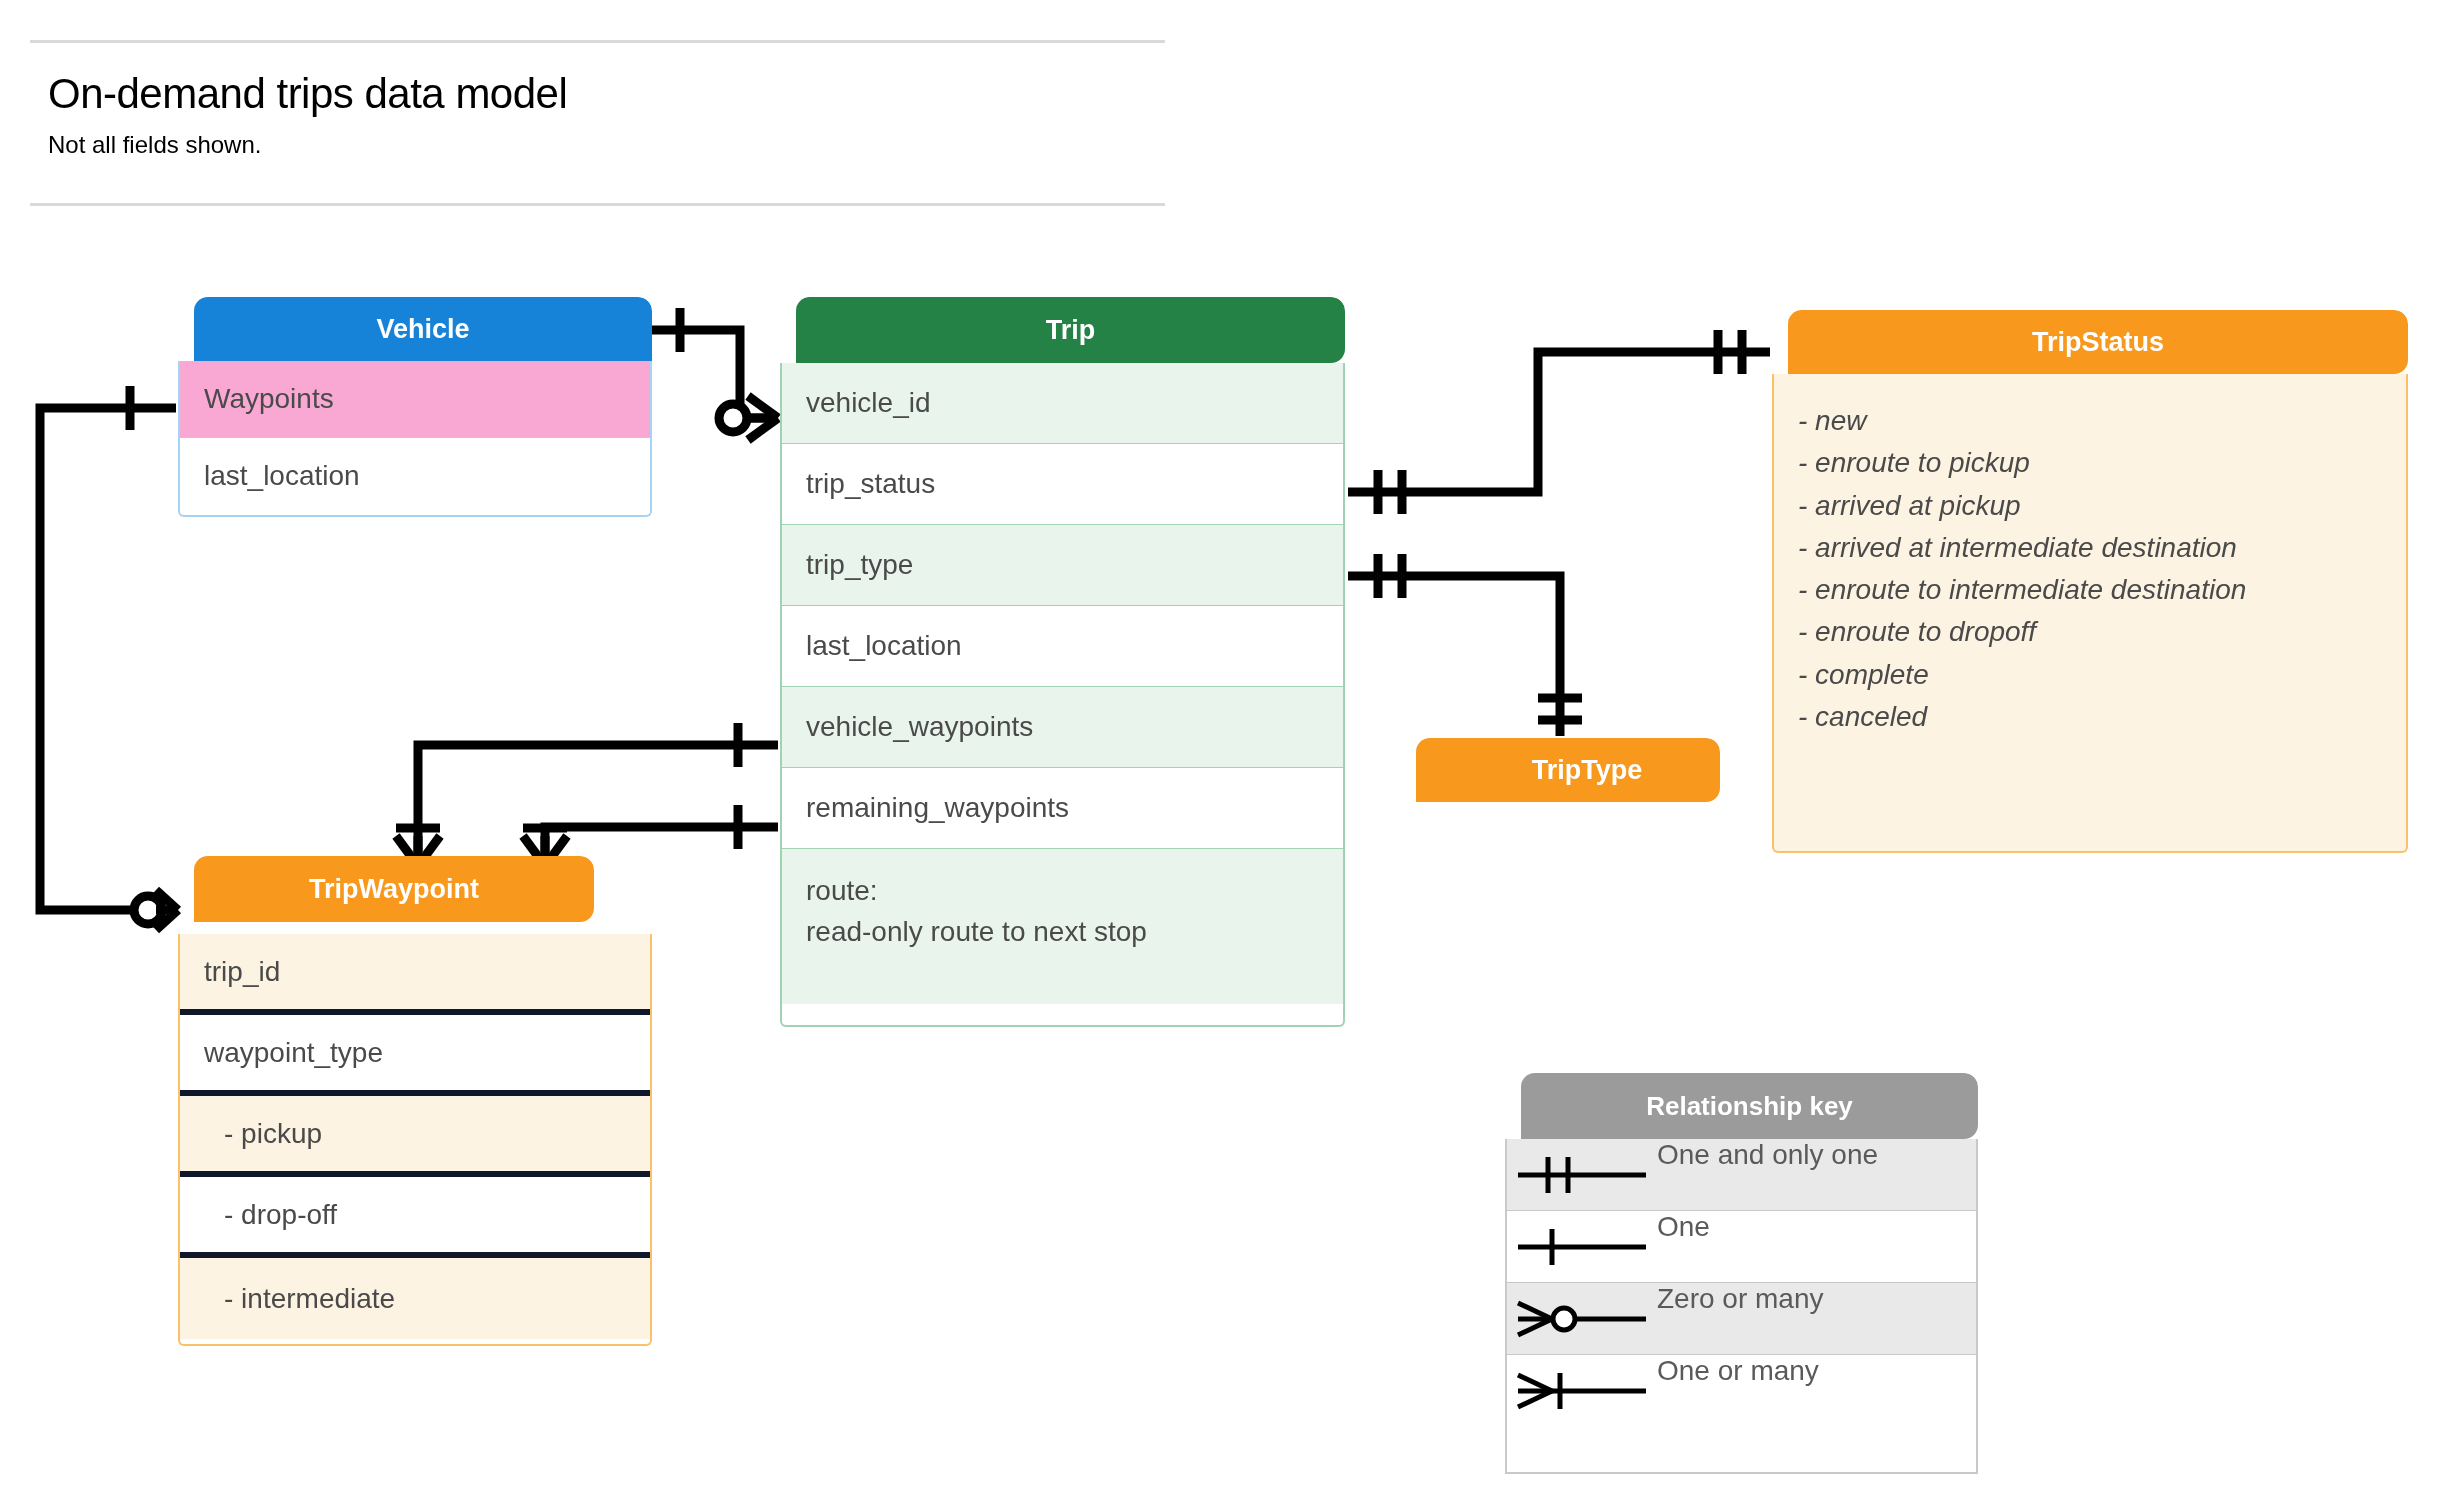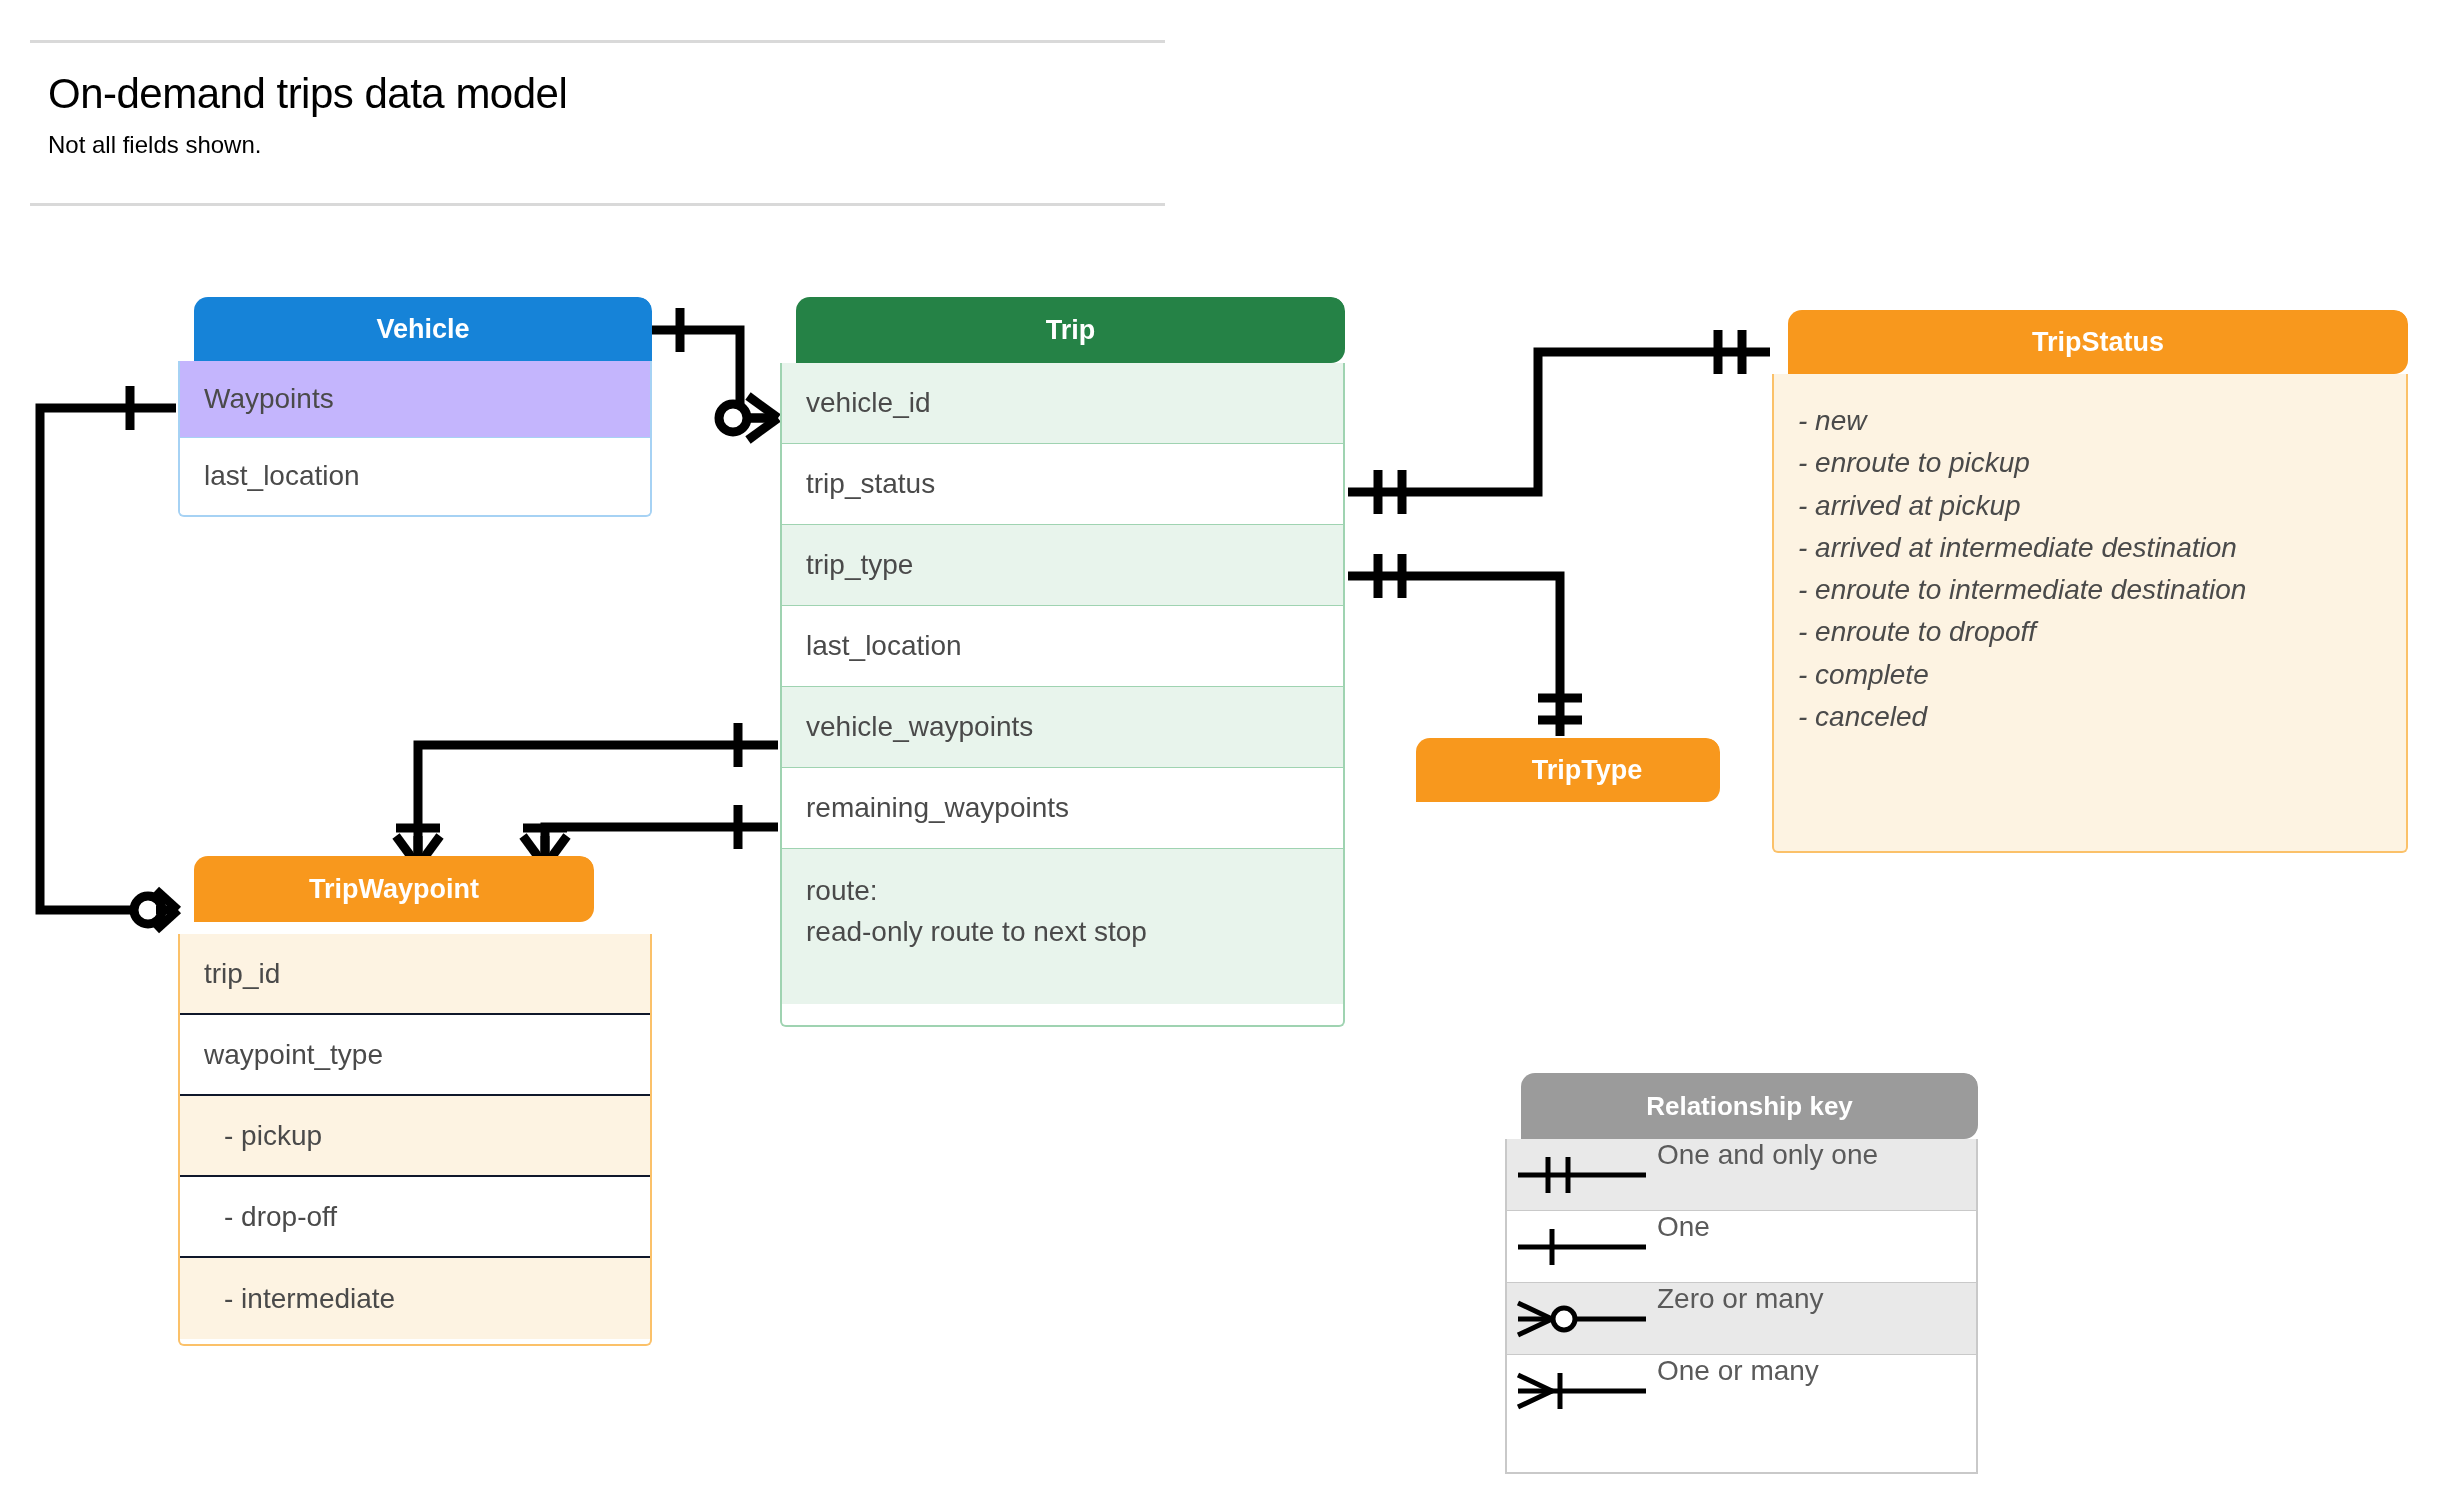--- a/index.html
+++ b/index.html
@@ -86,21 +86,21 @@
 
   
   #vehicle { left: 178px; top: 297px; width: 474px; height: 122px; }
   #vehicle .entity-head { background: #1683d8; height: 64px; border-radius: 14px 14px 0 0; }
   #vehicle-body {
     position: absolute; left: 178px; top: 361px; width: 474px; height: 156px;
     border: 2px solid #a6d2f4; border-top: none; border-radius: 0 0 6px 6px;
     box-sizing: border-box; overflow: hidden;
   }
   #vehicle-body .row { height: 76px; }
-  #vehicle-body .row:nth-child(1) { background: #c4b5fd; }
+  #vehicle-body .row:nth-child(1) { background: #f9a8d4; }
   #vehicle-body .row:nth-child(2) { background: #ffffff; border-top: 1px solid #a6d2f4; }
 
   
   #trip { left: 780px; top: 297px; width: 565px; height: 66px; }
   #trip .entity-head { background: #258246; height: 66px; border-radius: 14px 14px 0 0; }
   #trip-body {
     position: absolute; left: 780px; top: 363px; width: 565px; height: 664px;
     border: 2px solid #9fd3b1; border-top: none; border-radius: 0 0 6px 6px;
     box-sizing: border-box; overflow: hidden;
   }
@@ -110,21 +110,21 @@
   #trip-body .row.multi { height: 155px; border-bottom: none; }
 
   
   #tripwaypoint { left: 178px; top: 856px; width: 416px; height: 66px; }
   #tripwaypoint .entity-head { background: #f8981d; height: 66px; border-radius: 14px 14px 0 0; }
   #tripwaypoint-body {
     position: absolute; left: 178px; top: 934px; width: 474px; height: 412px;
     border: 2px solid #fbc169; border-top: none; border-radius: 0 0 6px 6px;
     box-sizing: border-box; overflow: hidden;
   }
-  #tripwaypoint-body .row { height: 81px; border-bottom: 2px solid #0f172a; }
+  #tripwaypoint-body .row { height: 81px; border-bottom: 6px solid #0f172a; }
   #tripwaypoint-body .row:nth-child(odd)  { background: #fdf3e2; }
   #tripwaypoint-body .row:nth-child(even) { background: #ffffff; }
   #tripwaypoint-body .row:last-child { border-bottom: none; }
 
   
   #triptype { left: 1400px; top: 738px; width: 320px; height: 64px; }
   #triptype .entity-head { background: #f8981d; height: 64px; border-radius: 14px 14px 0 0; padding-left: 38px; }
   #triptype-body {
     position: absolute; left: 1400px; top: 802px; width: 320px; height: 148px;
     background: #fdf3e2; border: 2px solid #fbc169; border-top: none;

